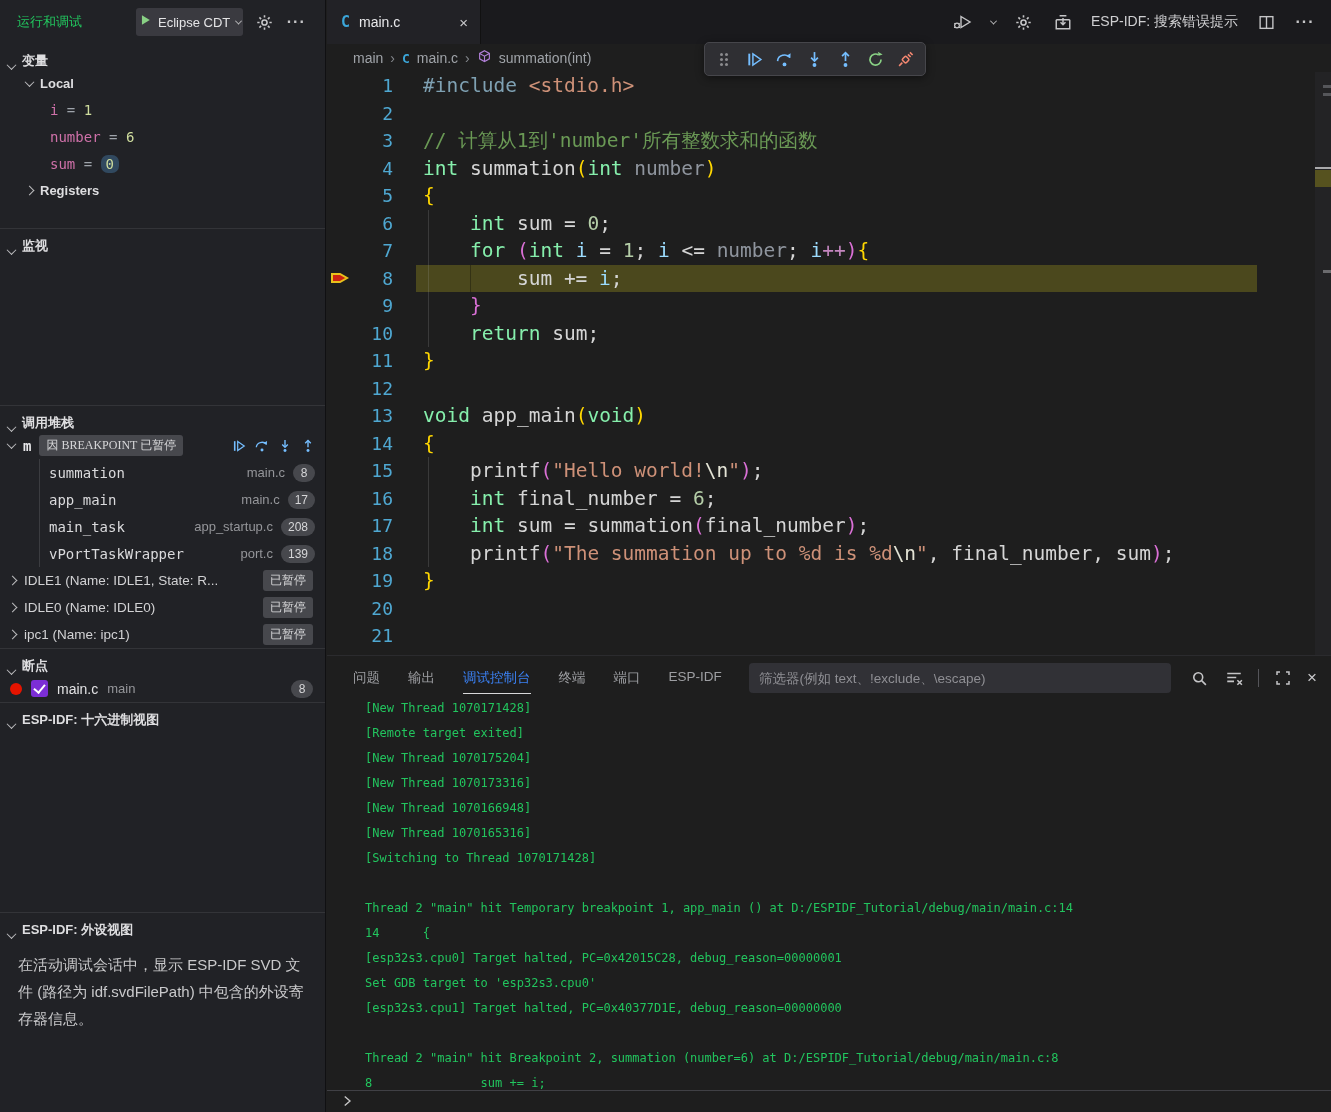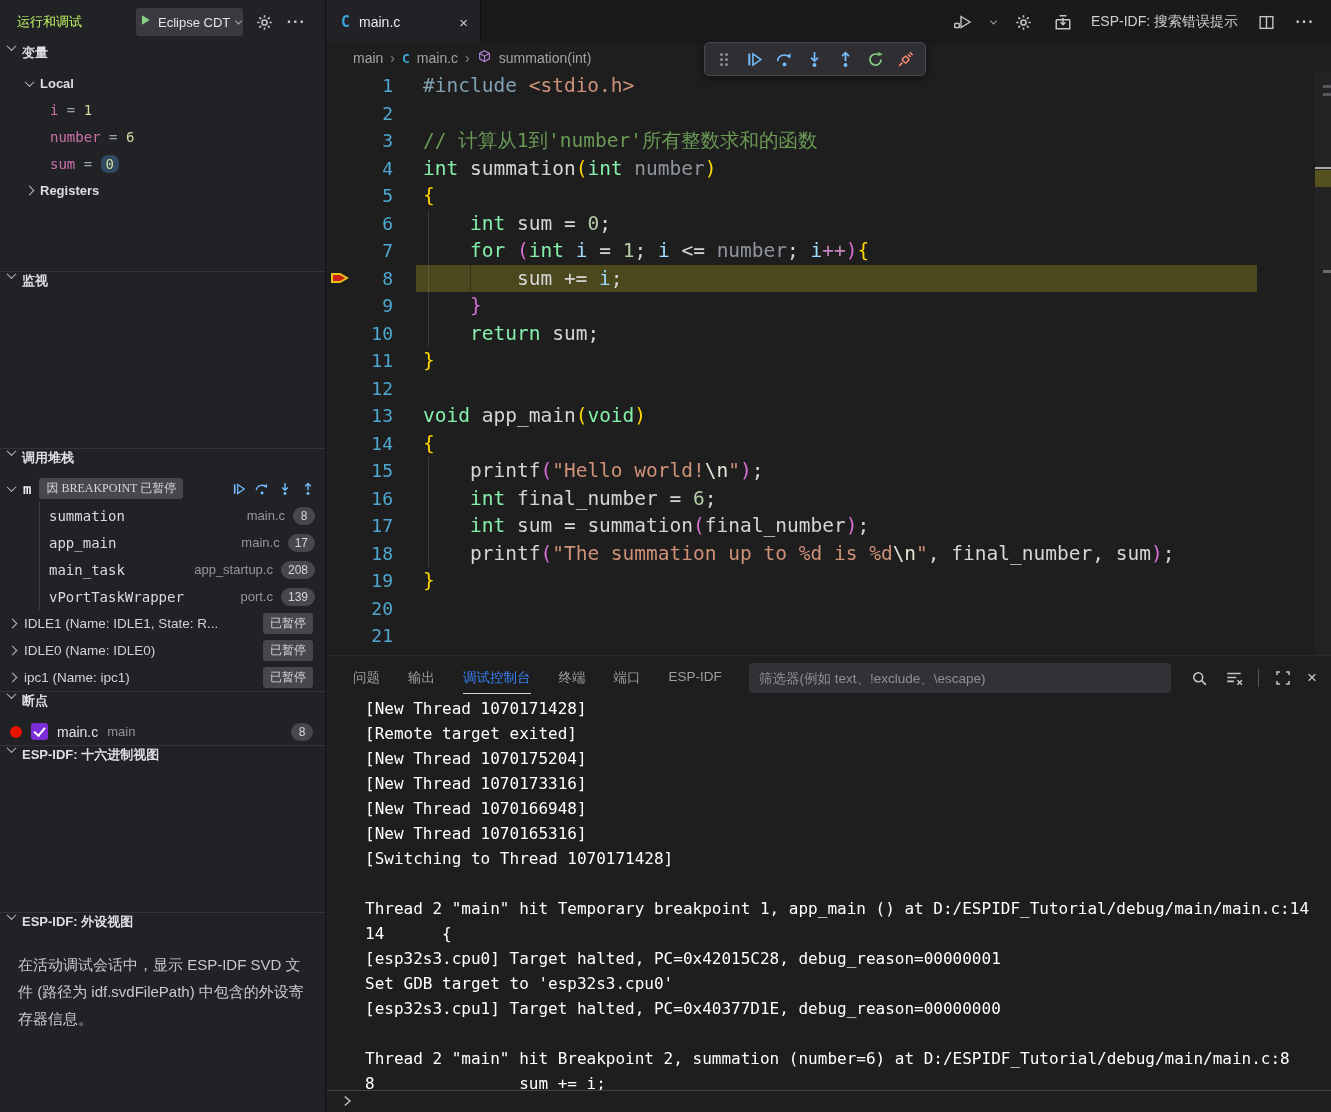--- a/index.html
+++ b/index.html
@@ -4,38 +4,38 @@
 <style>
   *{margin:0;padding:0;box-sizing:border-box;}
   html,body{width:1331px;height:1112px;overflow:hidden;background:#1e1e1e;
     font-family:"Liberation Sans",sans-serif;-webkit-font-smoothing:antialiased;}
   .app{position:relative;width:1331px;height:1112px;background:#1e1e1e;color:#cccccc;}
 
   
   .sidebar{position:absolute;left:0;top:0;width:326px;height:1112px;background:#212226;
     border-right:1px solid #101012;display:flex;flex-direction:column;}
   .sidebar-header{height:44px;flex:0 0 44px;display:flex;align-items:center;padding:0 10px 0 17px;gap:10px;}
-  .sh-title{font-size:13px;color:#bef264;white-space:nowrap;}
+  .sh-title{font-size:13px;color:#22c55e;white-space:nowrap;}
   .launch-picker{display:flex;align-items:center;gap:6px;background:#3a3a40;border-radius:3px;
     height:28px;padding:0 2px;cursor:pointer;margin-left:44px;}
   .launch-picker .lbl{font-size:13px;color:#e4e4e6;}
   .iconbtn{display:inline-flex;align-items:center;justify-content:center;width:22px;height:22px;cursor:pointer;}
   .ellip{font-size:16px;font-weight:bold;color:#c5c5c7;letter-spacing:1px;}
 
   .chev{display:inline-block;width:7px;height:7px;border-left:1.5px solid #bcbcbe;border-bottom:1.5px solid #bcbcbe;flex:0 0 auto;}
   .chev.down{transform:rotate(-45deg) translate(1px,-1px);}
   .chev.right{transform:rotate(-135deg);}
   .chev.small{width:5px;height:5px;}
 
   .sec{overflow:hidden;}
   .sec + .sec{border-top:1px solid #333438;}
-  .sec-header{height:26px;display:flex;align-items:flex-start;gap:7px;padding-left:8px;
+  .sec-header{height:26px;display:flex;align-items:flex-end;gap:7px;padding-left:8px;
     font-size:13px;font-weight:bold;color:#dedee0;cursor:pointer;}
   .sec-vars{height:184px;}
-  .sec-watch{height:177px;margin-top:43px;}
+  .sec-watch{height:177px;}
   .sec-stack{height:243px;}
   .sec-bp{height:54px;}
   .sec-periph{height:200px;}
   .sec-hex{flex:1;}
   .scope-row{height:26px;display:flex;align-items:center;gap:7px;padding-left:26px;
     font-size:13px;font-weight:bold;color:#dedee0;cursor:pointer;}
   .var-row{height:27px;display:flex;align-items:center;padding-left:50px;
     font-family:"DejaVu Sans Mono",monospace;font-size:14px;}
   .var-name{color:#cf71a9;}
   .var-eq{color:#9fa4ab;white-space:pre;}
@@ -119,21 +119,21 @@
   .filter{position:absolute;left:422px;top:7px;width:422px;height:30px;background:#313136;
     border:none;border-radius:4px;color:#cccccc;font-size:13.5px;padding:0 10px;outline:none;
     font-family:"Liberation Sans",sans-serif;}
   .filter::placeholder{color:#8f8f94;}
   .ptb-icons{position:absolute;right:14px;top:0;height:44px;display:flex;align-items:center;gap:13px;}
   .vsep{width:1px;height:18px;background:#55555a;}
 
   .console{position:absolute;left:0;top:44px;width:100%;height:390px;overflow:hidden;padding-left:38px;}
   .console-inner{margin-top:-4px;}
   .console-line{height:25px;white-space:pre;font-family:"DejaVu Sans Mono",monospace;
-    font-size:16px;line-height:25px;color:#ffffff;}
+    font-size:12px;line-height:25px;color:#22c55e;}
   .repl{position:absolute;left:0;top:434px;width:100%;height:23px;border-top:1px solid #404045;
     display:flex;align-items:center;padding-left:14px;gap:8px;}
   .repl input{background:transparent;border:none;outline:none;color:#ddd;flex:1;
     font-family:"DejaVu Sans Mono",monospace;font-size:14px;}
 </style>
 </head>
 <body>
 
 <div class="app">
 

